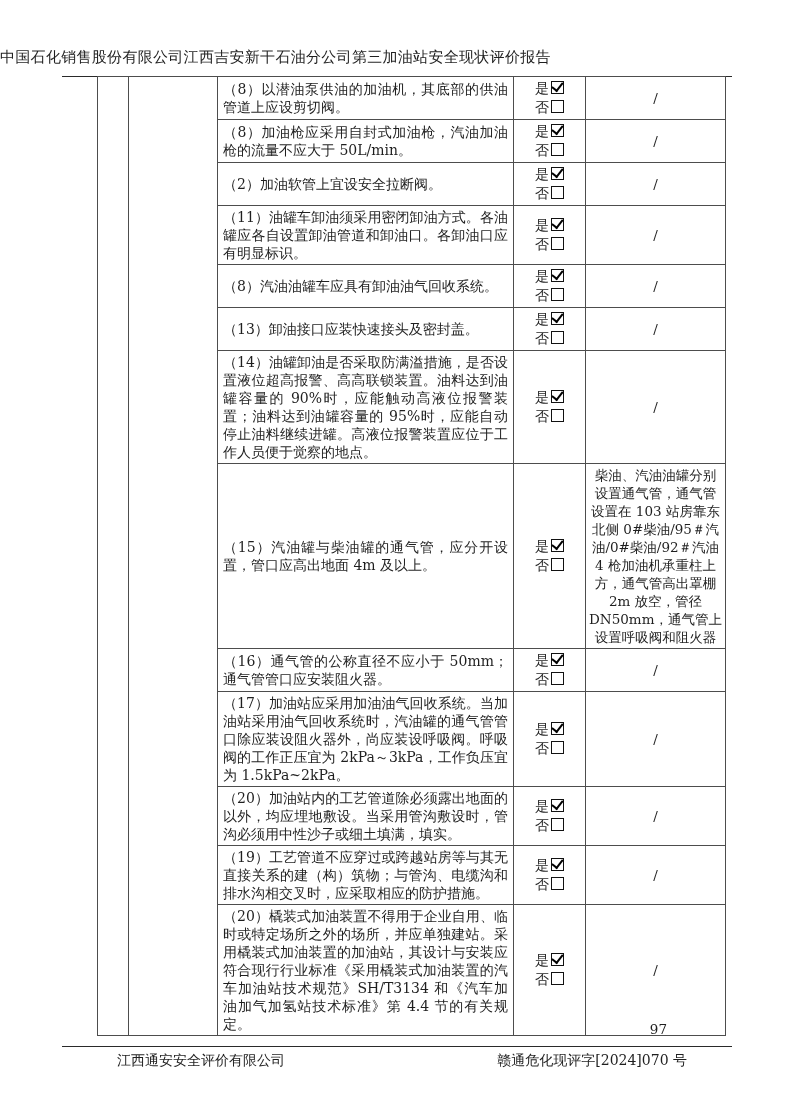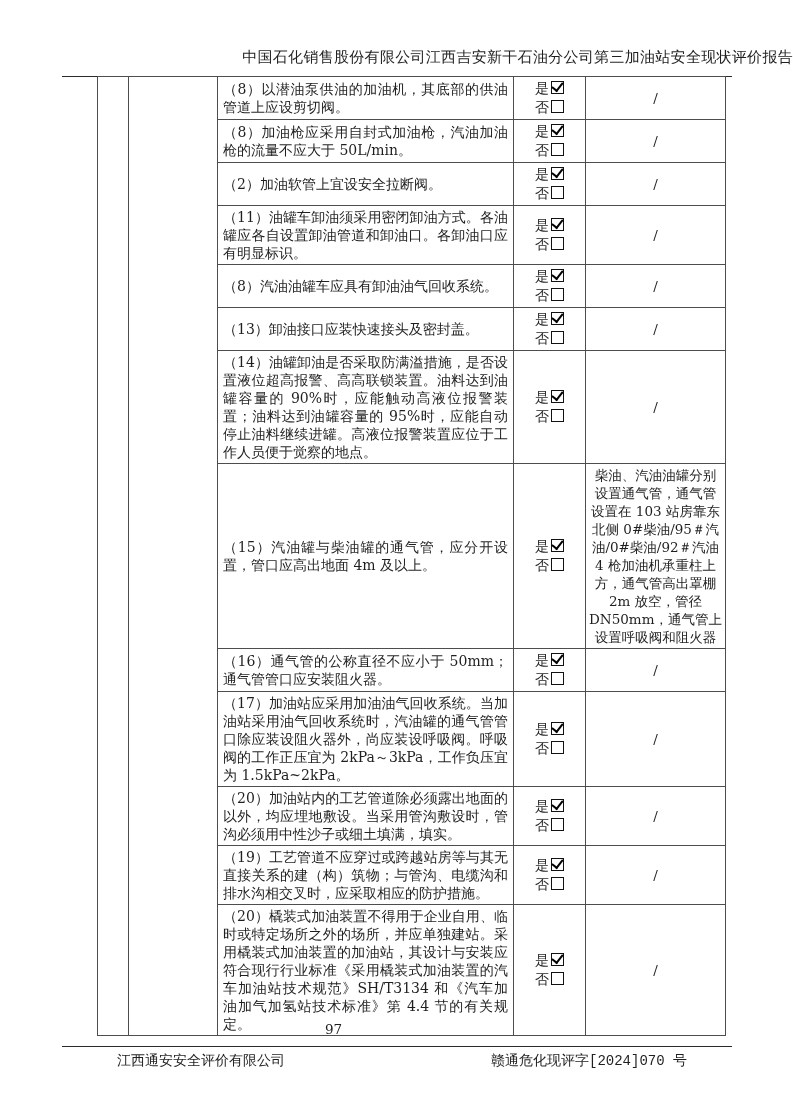--- a/index.html
+++ b/index.html
@@ -6,21 +6,21 @@
   body{
     width:793px;height:1120px;background:#ffffff;position:relative;
     font-family:"DejaVu Serif","Liberation Serif",serif;
     color:#1f1f1f;
     -webkit-font-smoothing:antialiased;
   }
   .page{position:absolute;left:0;top:0;width:793px;height:1120px;background:#fff;}
 
   
   .hdr-title{
-    position:absolute;left:0;top:48px;width:793px;text-align:right;
+    position:absolute;left:0;top:48px;width:793px;text-align:left;
     font-size:15px;letter-spacing:0.3px;white-space:nowrap;
   }
   .hdr-rule{position:absolute;left:62px;top:76px;width:670px;height:1px;background:#2a2a2a;}
 
   
   table.chk-table{
     position:absolute;left:97px;top:76px;width:628px;
     border-collapse:collapse;table-layout:fixed;padding-left:48px;
   }
   .chk-table td{
@@ -43,24 +43,24 @@
     display:inline-block;width:11px;height:11px;border:1.4px solid #111;
     margin-left:2px;position:relative;vertical-align:-1px;background:#fff;
   }
   .box.checked::after{
     content:"";position:absolute;left:2px;top:-2px;width:4.5px;height:9px;
     border-right:2.4px solid #000;border-bottom:2.4px solid #000;
     transform:rotate(38deg);
   }
 
   
-  .page-number{position:absolute;left:0;top:1021px;width:667px;text-align:center;font-size:13.5px;}
+  .page-number{position:absolute;left:0;top:1021px;width:667px;text-align:right;font-size:13.5px;}
   .ftr-rule{position:absolute;left:62px;top:1046px;width:670px;height:1px;background:#2a2a2a;}
   .ftr-left{position:absolute;left:117px;top:1052px;font-size:14px;white-space:nowrap;}
-  .ftr-right{position:absolute;right:106px;top:1052px;font-size:14px;white-space:nowrap;font-family:Liberation Mono, monospace;}
+  .ftr-right{position:absolute;right:106px;top:1052px;font-size:14px;white-space:nowrap;}
 </style>
 </head>
 <body>
 
 <div class="page">
 
   <div class="hdr-title">中国石化销售股份有限公司江西吉安新干石油分公司第三加油站安全现状评价报告</div>
   <div class="hdr-rule"></div>
 
   <table class="chk-table">

